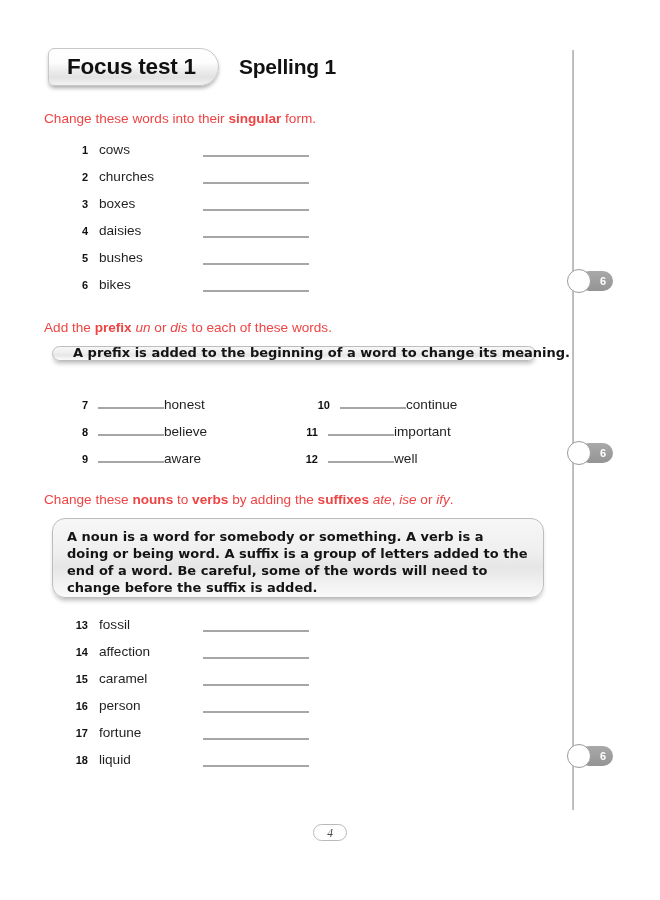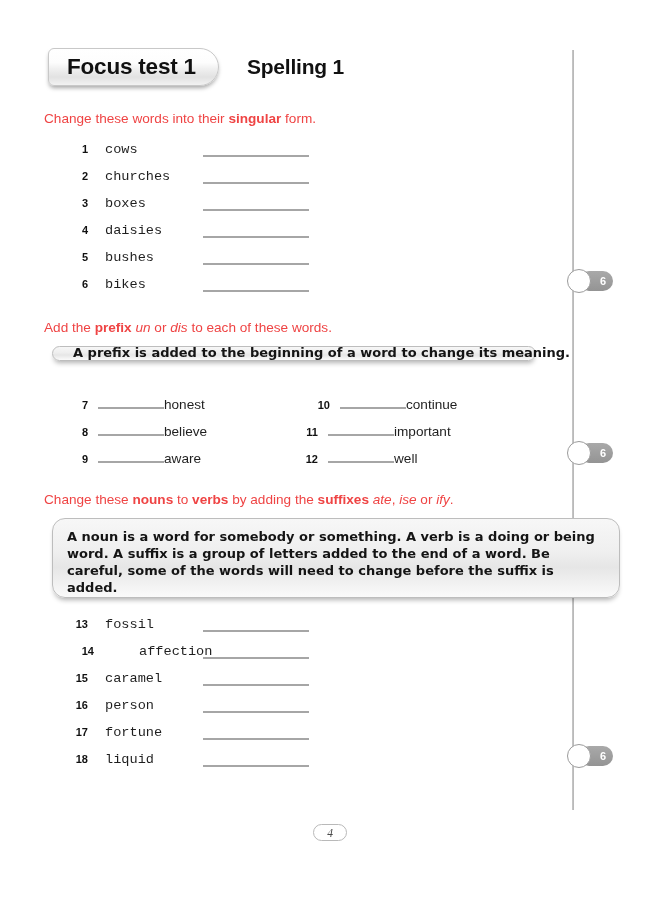--- a/index.html
+++ b/index.html
@@ -32,21 +32,20 @@
     background: linear-gradient(to right, #c9c9c9, #b4b4b4);
   }
 
   
   .header {
     position: absolute;
     left: 48px;
     top: 48px;
     display: flex;
     align-items: center;
-    gap: 8px;
   }
   .focus-tab {
     position: relative;
     height: 38px;
     padding: 0 22px 0 18px;
     display: flex;
     align-items: center;
     border-radius: 6px 19px 19px 6px;
     background: linear-gradient(to bottom,
         #ffffff 0%, #fdfdfd 38%, #f0f0f0 55%, #e2e2e2 78%, #f2f2f2 100%);
@@ -105,21 +104,21 @@
   }
   #bubble-prefix {
     left: 52px; top: 346px;
     width: 484px; height: 15px;
     padding: 0 0 0 20px;
     display: flex; align-items: center;
     white-space: nowrap;
   }
   #bubble-suffix {
     left: 52px; top: 518px;
-    width: 568px; height: 80px;
+    width: 492px; height: 80px;
     padding: 10px 14px 0 14px;
   }
 
   
   .qrow {
     position: absolute;
     display: flex;
     align-items: baseline;
     font-size: 13.6px;
     color: #1f1f1f;
@@ -127,22 +126,21 @@
   }
   .qnum {
     width: 22px;
     text-align: right;
     font-size: 11px;
     font-weight: bold;
     color: #111111;
     flex: none;
   }
   .qword {
-    margin-left: 17px;
-    font-family: Liberation Mono, monospace;
+    margin-left: 11px;
   }
   
   .blank-after {
     position: absolute;
     height: 2px;
     background: #a6a6a6;
   }
   
   .qrow-pre .blank-pre {
     display: inline-block;
@@ -316,21 +314,21 @@
   </div>
 
   <div class="bubble bubble-rect" id="bubble-suffix">A noun is a word for somebody or something. A verb is a doing or being word. A suffix is a group of letters added to the end of a word. Be careful, some of the words will need to change before the suffix is added.</div>
 
   <div class="qrow" style="left:66px; top:617px;">
     <span class="qnum">13</span>
     <span class="qword">fossil</span>
   </div>
   <div class="blank-after" style="left:203px; top:630px; width:106px;"></div>
 
-  <div class="qrow" style="left:72px; top:644px;gap:28px;">
+  <div class="qrow" style="left:66px; top:644px;">
     <span class="qnum">14</span>
     <span class="qword">affection</span>
   </div>
   <div class="blank-after" style="left:203px; top:657px; width:106px;"></div>
 
   <div class="qrow" style="left:66px; top:671px;">
     <span class="qnum">15</span>
     <span class="qword">caramel</span>
   </div>
   <div class="blank-after" style="left:203px; top:684px; width:106px;"></div>

